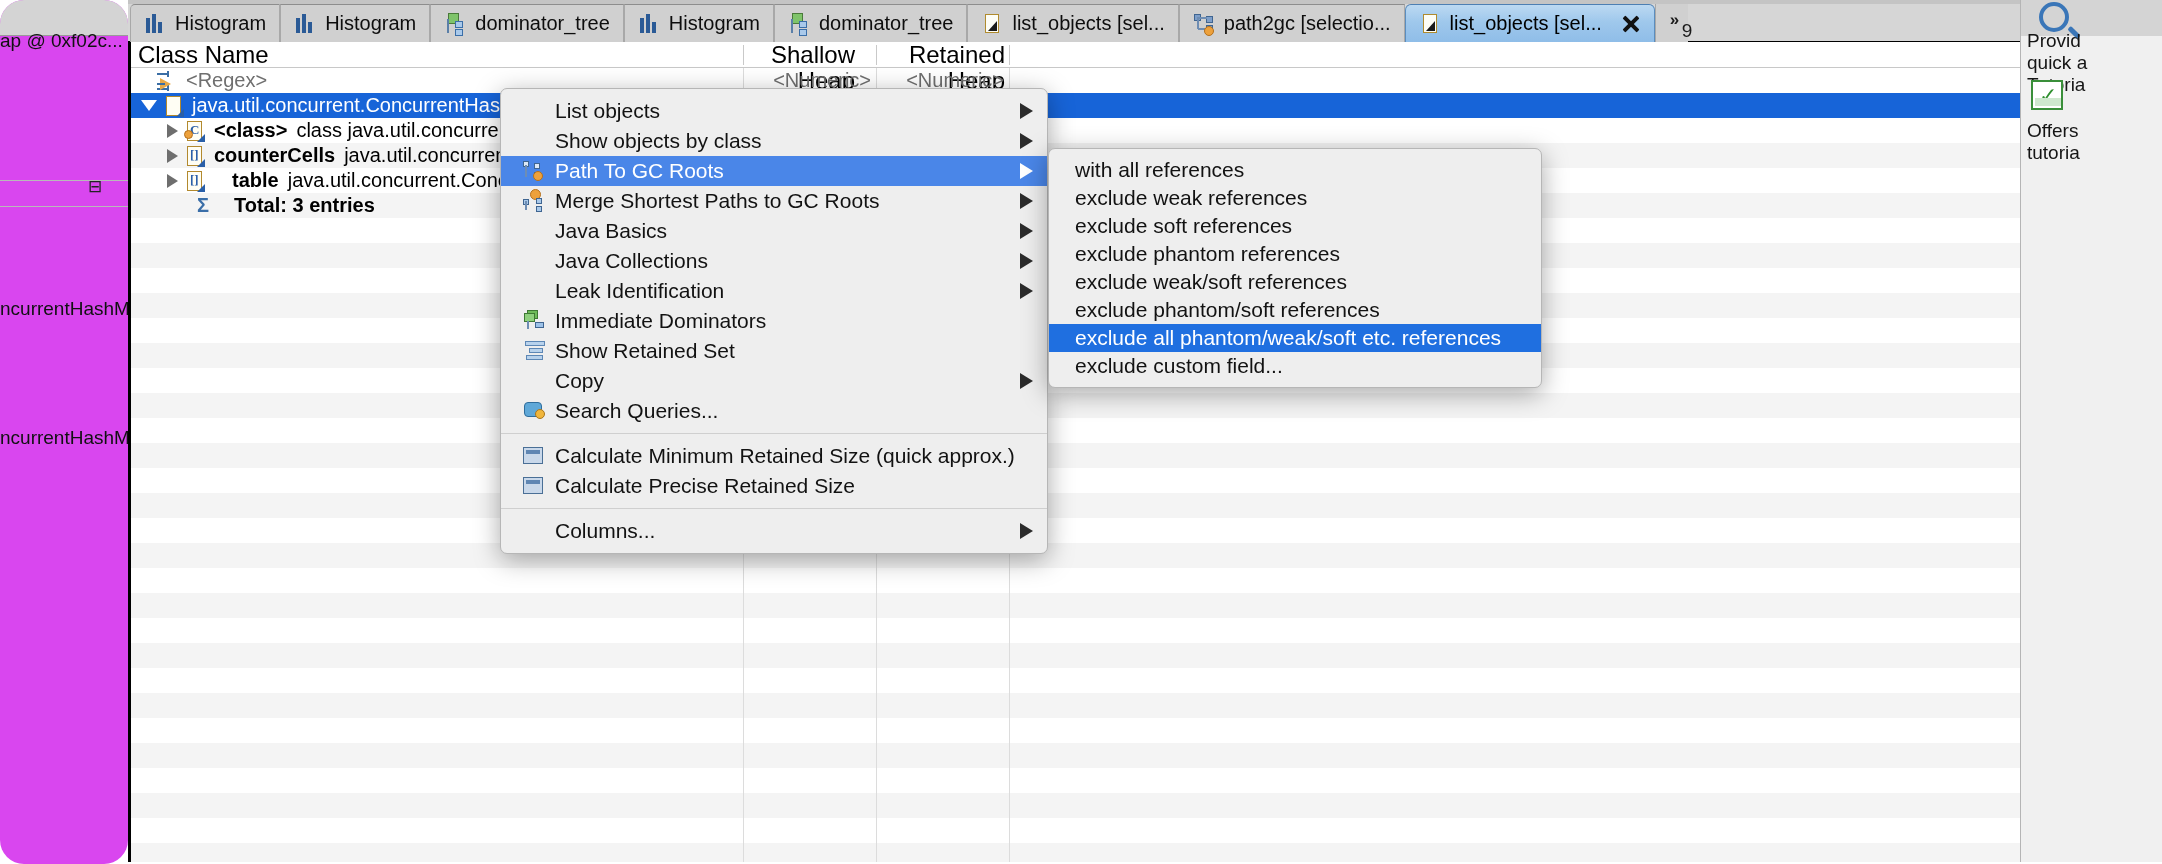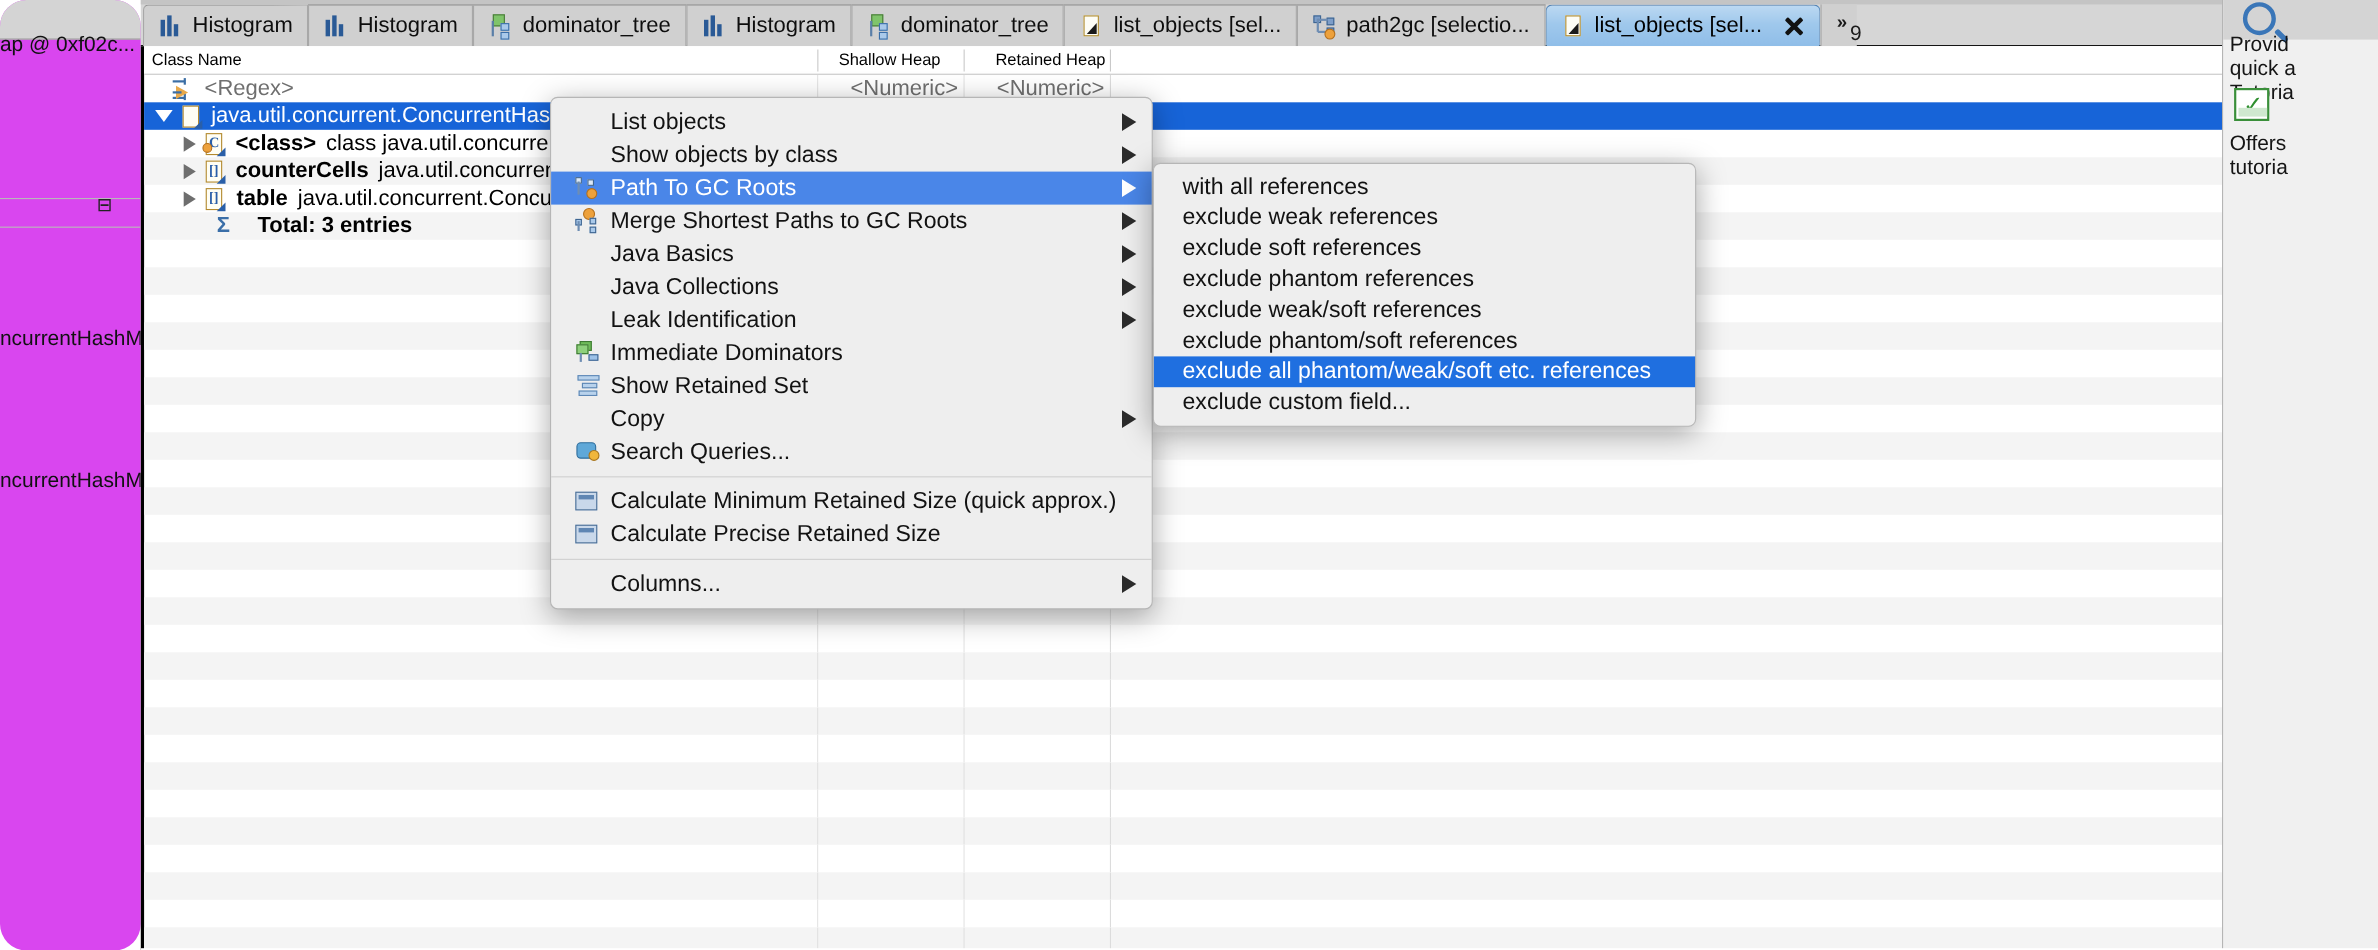--- a/index.html
+++ b/index.html
@@ -93,21 +93,21 @@
   .table-area{
     position:absolute; left:128px; top:42px; width:2034px; height:822px;
     background:#ffffff;
     border-left:3px solid #000;
   }
   .thead{
     position:absolute; left:0; top:0; width:100%; height:26px;
     background:#ffffff; border-bottom:1px solid #c8c8c8;
     display:flex; align-items:center;
   }
-  .th{ font-size:15px; color:#000; height:26px; line-height:26px; position:relative; }
+  .th{ font-size:24px; color:#000; height:26px; line-height:26px; position:relative; }
   .th .vsep{ position:absolute; right:0; top:3px; bottom:3px; width:1px; background:#c9c9c9;}
   .th-class{ width:613px; padding-left:7px; }
   .th-shallow{ width:133px; text-align:right; padding-right:22px;}
   .th-retained{ width:133px; text-align:right; padding-right:5px;}
 
   .rows{ position:absolute; left:0; top:26px; width:100%; bottom:0; }
   .row{ position:relative; height:25px; display:flex; align-items:center; font-size:20px; color:#000; }
   .row.alt{ background:#f4f4f4; }
   .row.sel{ background:#1764d8; color:#fff; }
   .cell-class{ width:613px; display:flex; align-items:center; height:25px; overflow:hidden; white-space:nowrap; position:relative;}
@@ -417,21 +417,21 @@
       <div class="row">
         <div class="cell-class">
           <span class="spacer" style="width:36px;"></span>
           <span class="twisty closed"></span>
           <span class="spacer" style="width:8px;"></span>
           <span class="ic-file">
               <span class="pg"></span>
               <span class="letter">[]</span>
               <span class="fold"></span>
             </span>
-          <span class="b" style="margin-left:10px;">table</span>
+          <span class="b" style="margin-left:27px;">table</span>
           <span style="margin-left:9px;">java.util.concurrent.ConcurrentH</span>
           <span class="col-sep" style="left:612px;"></span>
         </div>
         <div class="cell-num" style="position:relative;">
             <span class="col-sep" style="left:132px;"></span>
           </div>
         <div class="cell-num" style="position:relative;">
             <span class="col-sep" style="left:132px;"></span>
           </div>
       </div>

